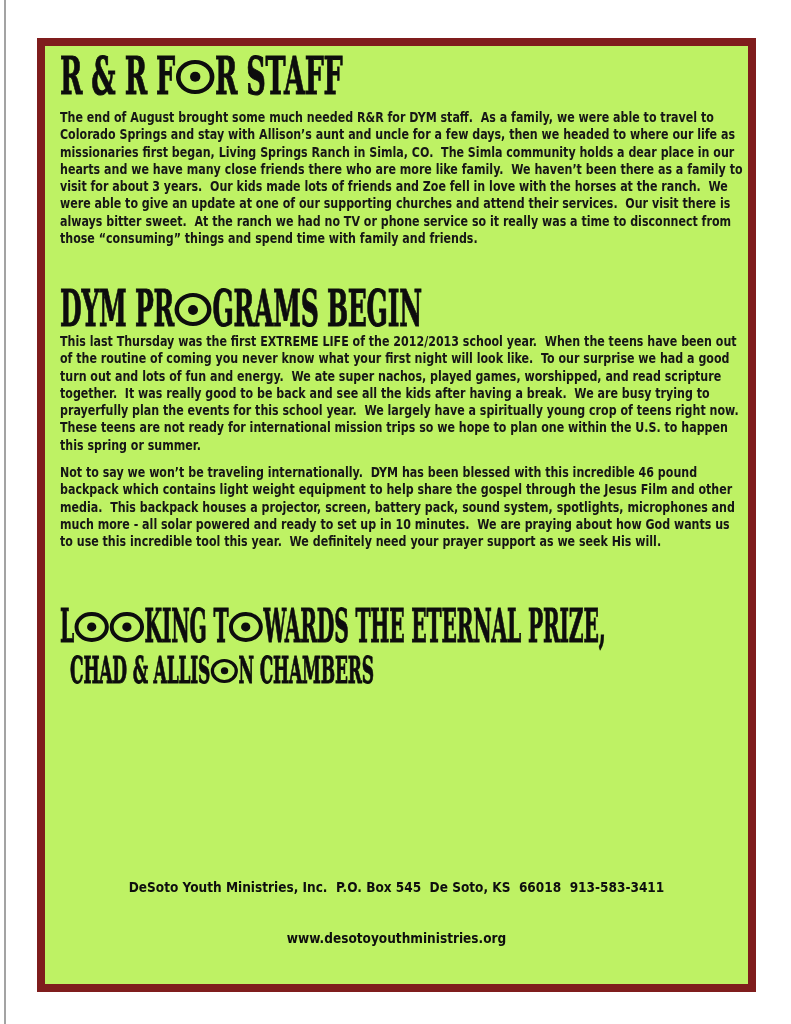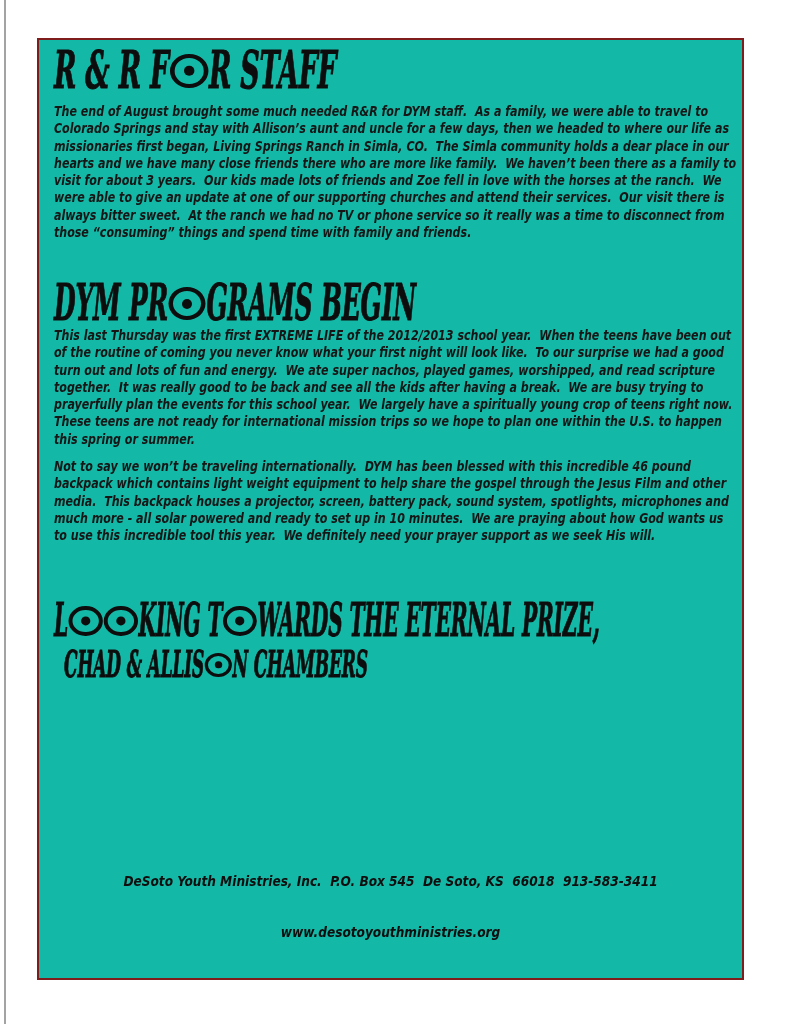--- a/index.html
+++ b/index.html
@@ -15,24 +15,23 @@
   .scan-edge {
     position: absolute;
     left: 4px; top: 0;
     width: 2px; height: 100%;
     background: #a3a3a3;
   }
   .frame {
     position: absolute;
     left: 37px; top: 38px;
     width: 703px; height: 938px;
-    border: 2px solid #7f1d1d;
-    background: #14b8a6;
+    border: 8px solid #7f1d1d;
+    background: #bef264;
     overflow: hidden;
-    font-style: italic;
   }
   
   .woodtype {
     position: absolute;
     margin: 0;
     font-family: "DejaVu Serif", serif;
     font-weight: bold;
     color: #0d0d0d;
     line-height: 1;
     white-space: nowrap;

